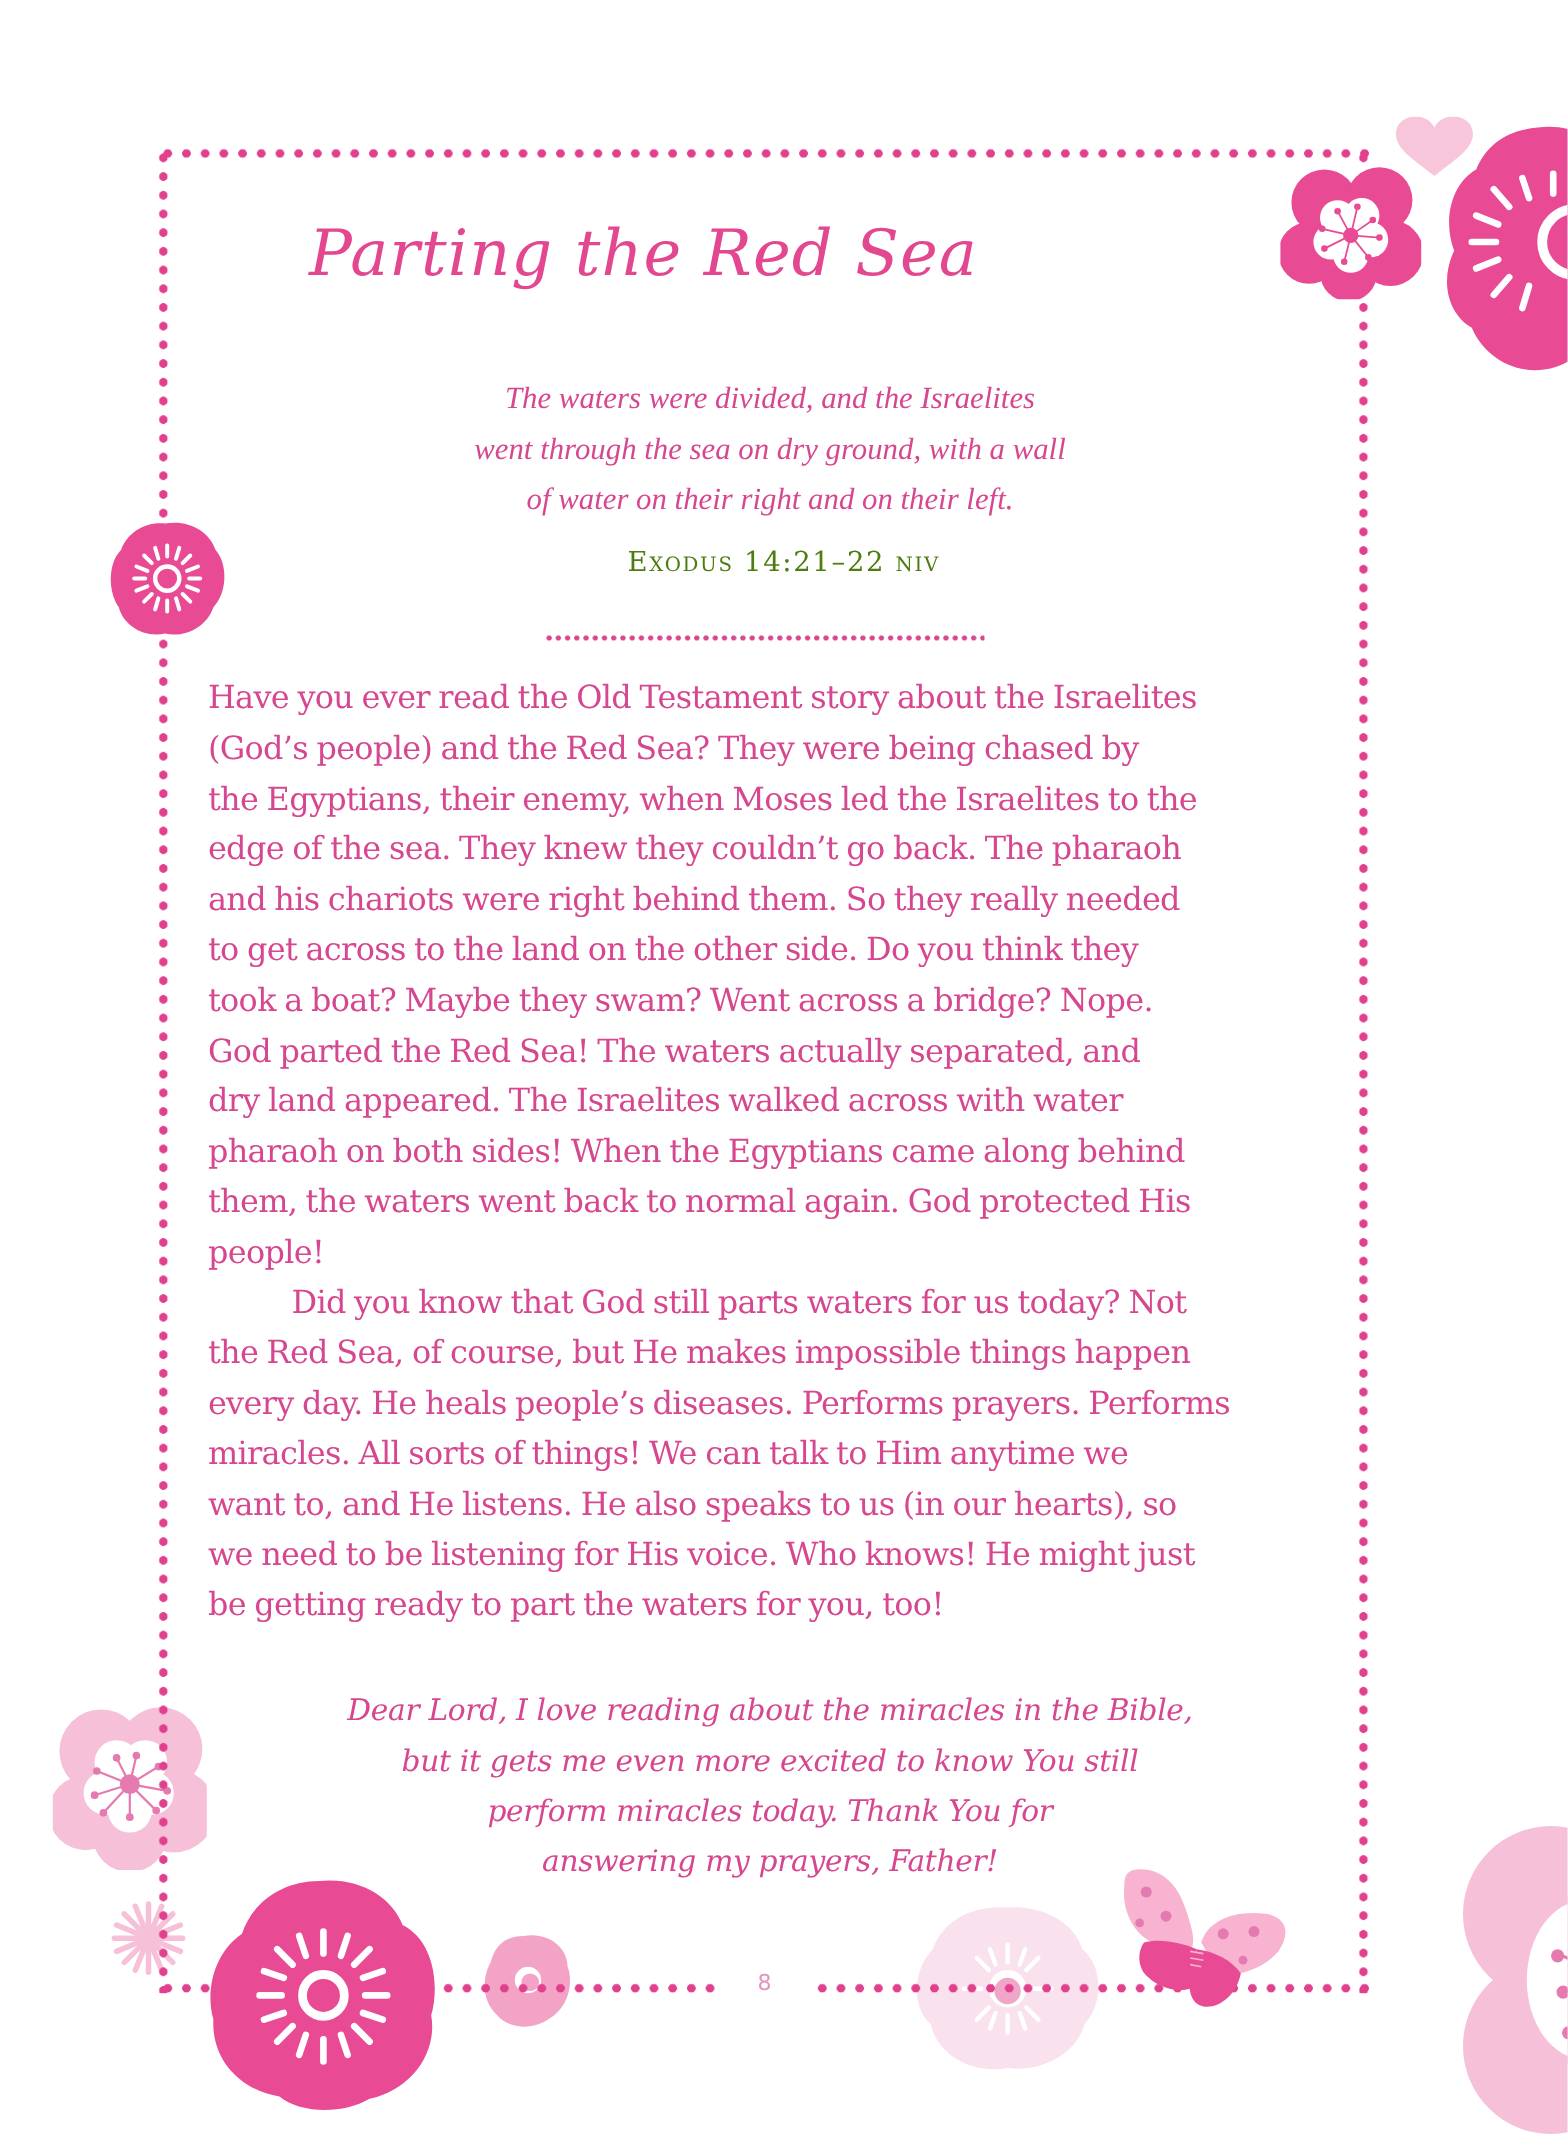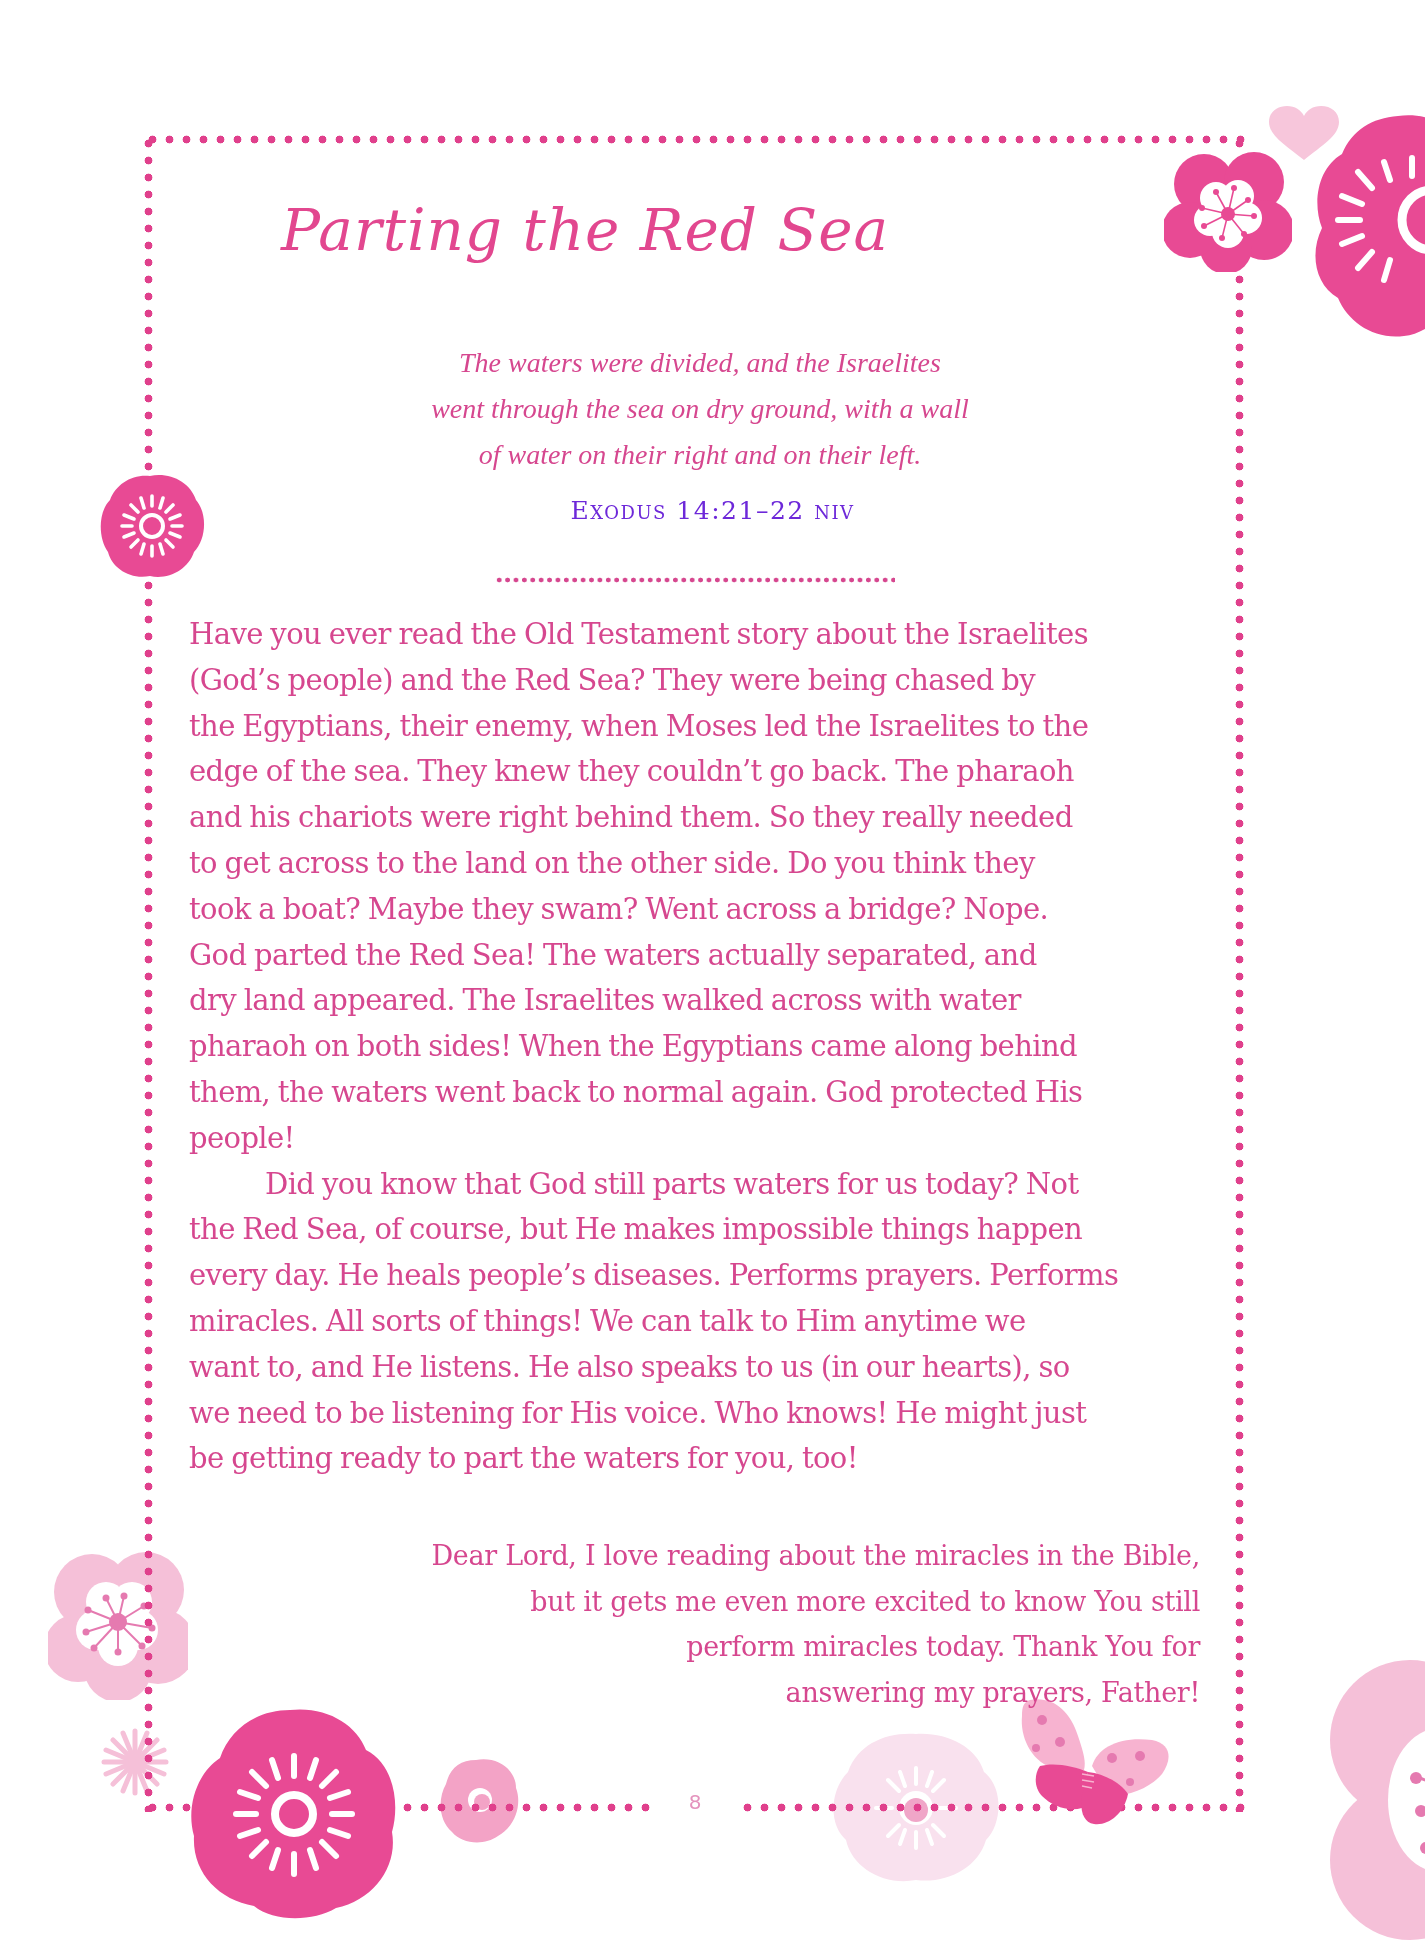--- a/index.html
+++ b/index.html
@@ -42,21 +42,21 @@
     line-height: 46px;
     color: #d6478f;
   }
   .reference {
     position: absolute; left: 0; width: 1425px; top: 496px;
     text-align: center;
     font-family: "DejaVu Serif", serif;
     font-size: 25px;
     font-variant: small-caps;
     letter-spacing: 1.5px;
-    color: #6d28d9;
+    color: #4d7c0f;
   }
   .divider {
     position: absolute; left: 495px; top: 577px; width: 400px; height: 6px;
     background-image: radial-gradient(circle, #d6478f 2.1px, transparent 2.7px);
     background-size: 8.4px 6px;
     background-repeat: repeat-x;
   }
 
   .body-text {
     position: absolute; left: 189px; width: 1020px; top: 612px;
@@ -65,22 +65,23 @@
     line-height: 45.8px;
     color: #d6478f;
     letter-spacing: -0.6px;
     word-spacing: -1px;
   }
   .body-text .line { display: block; white-space: nowrap; }
   .body-text .indent { padding-left: 76px; }
 
   .prayer {
     position: absolute; left: 200px; width: 1000px; top: 1533px;
-    text-align: right;
+    text-align: center;
     font-family: "DejaVu Serif", serif;
+    font-style: italic;
     font-size: 27px;
     line-height: 45.5px;
     color: #d6478f;
     letter-spacing: -0.3px;
   }
   .prayer .line { display: block; white-space: nowrap; }
   .verse .line { display: block; white-space: nowrap; }
 
   .page-number {
     position: absolute; left: 680px; width: 30px; top: 1790px;

